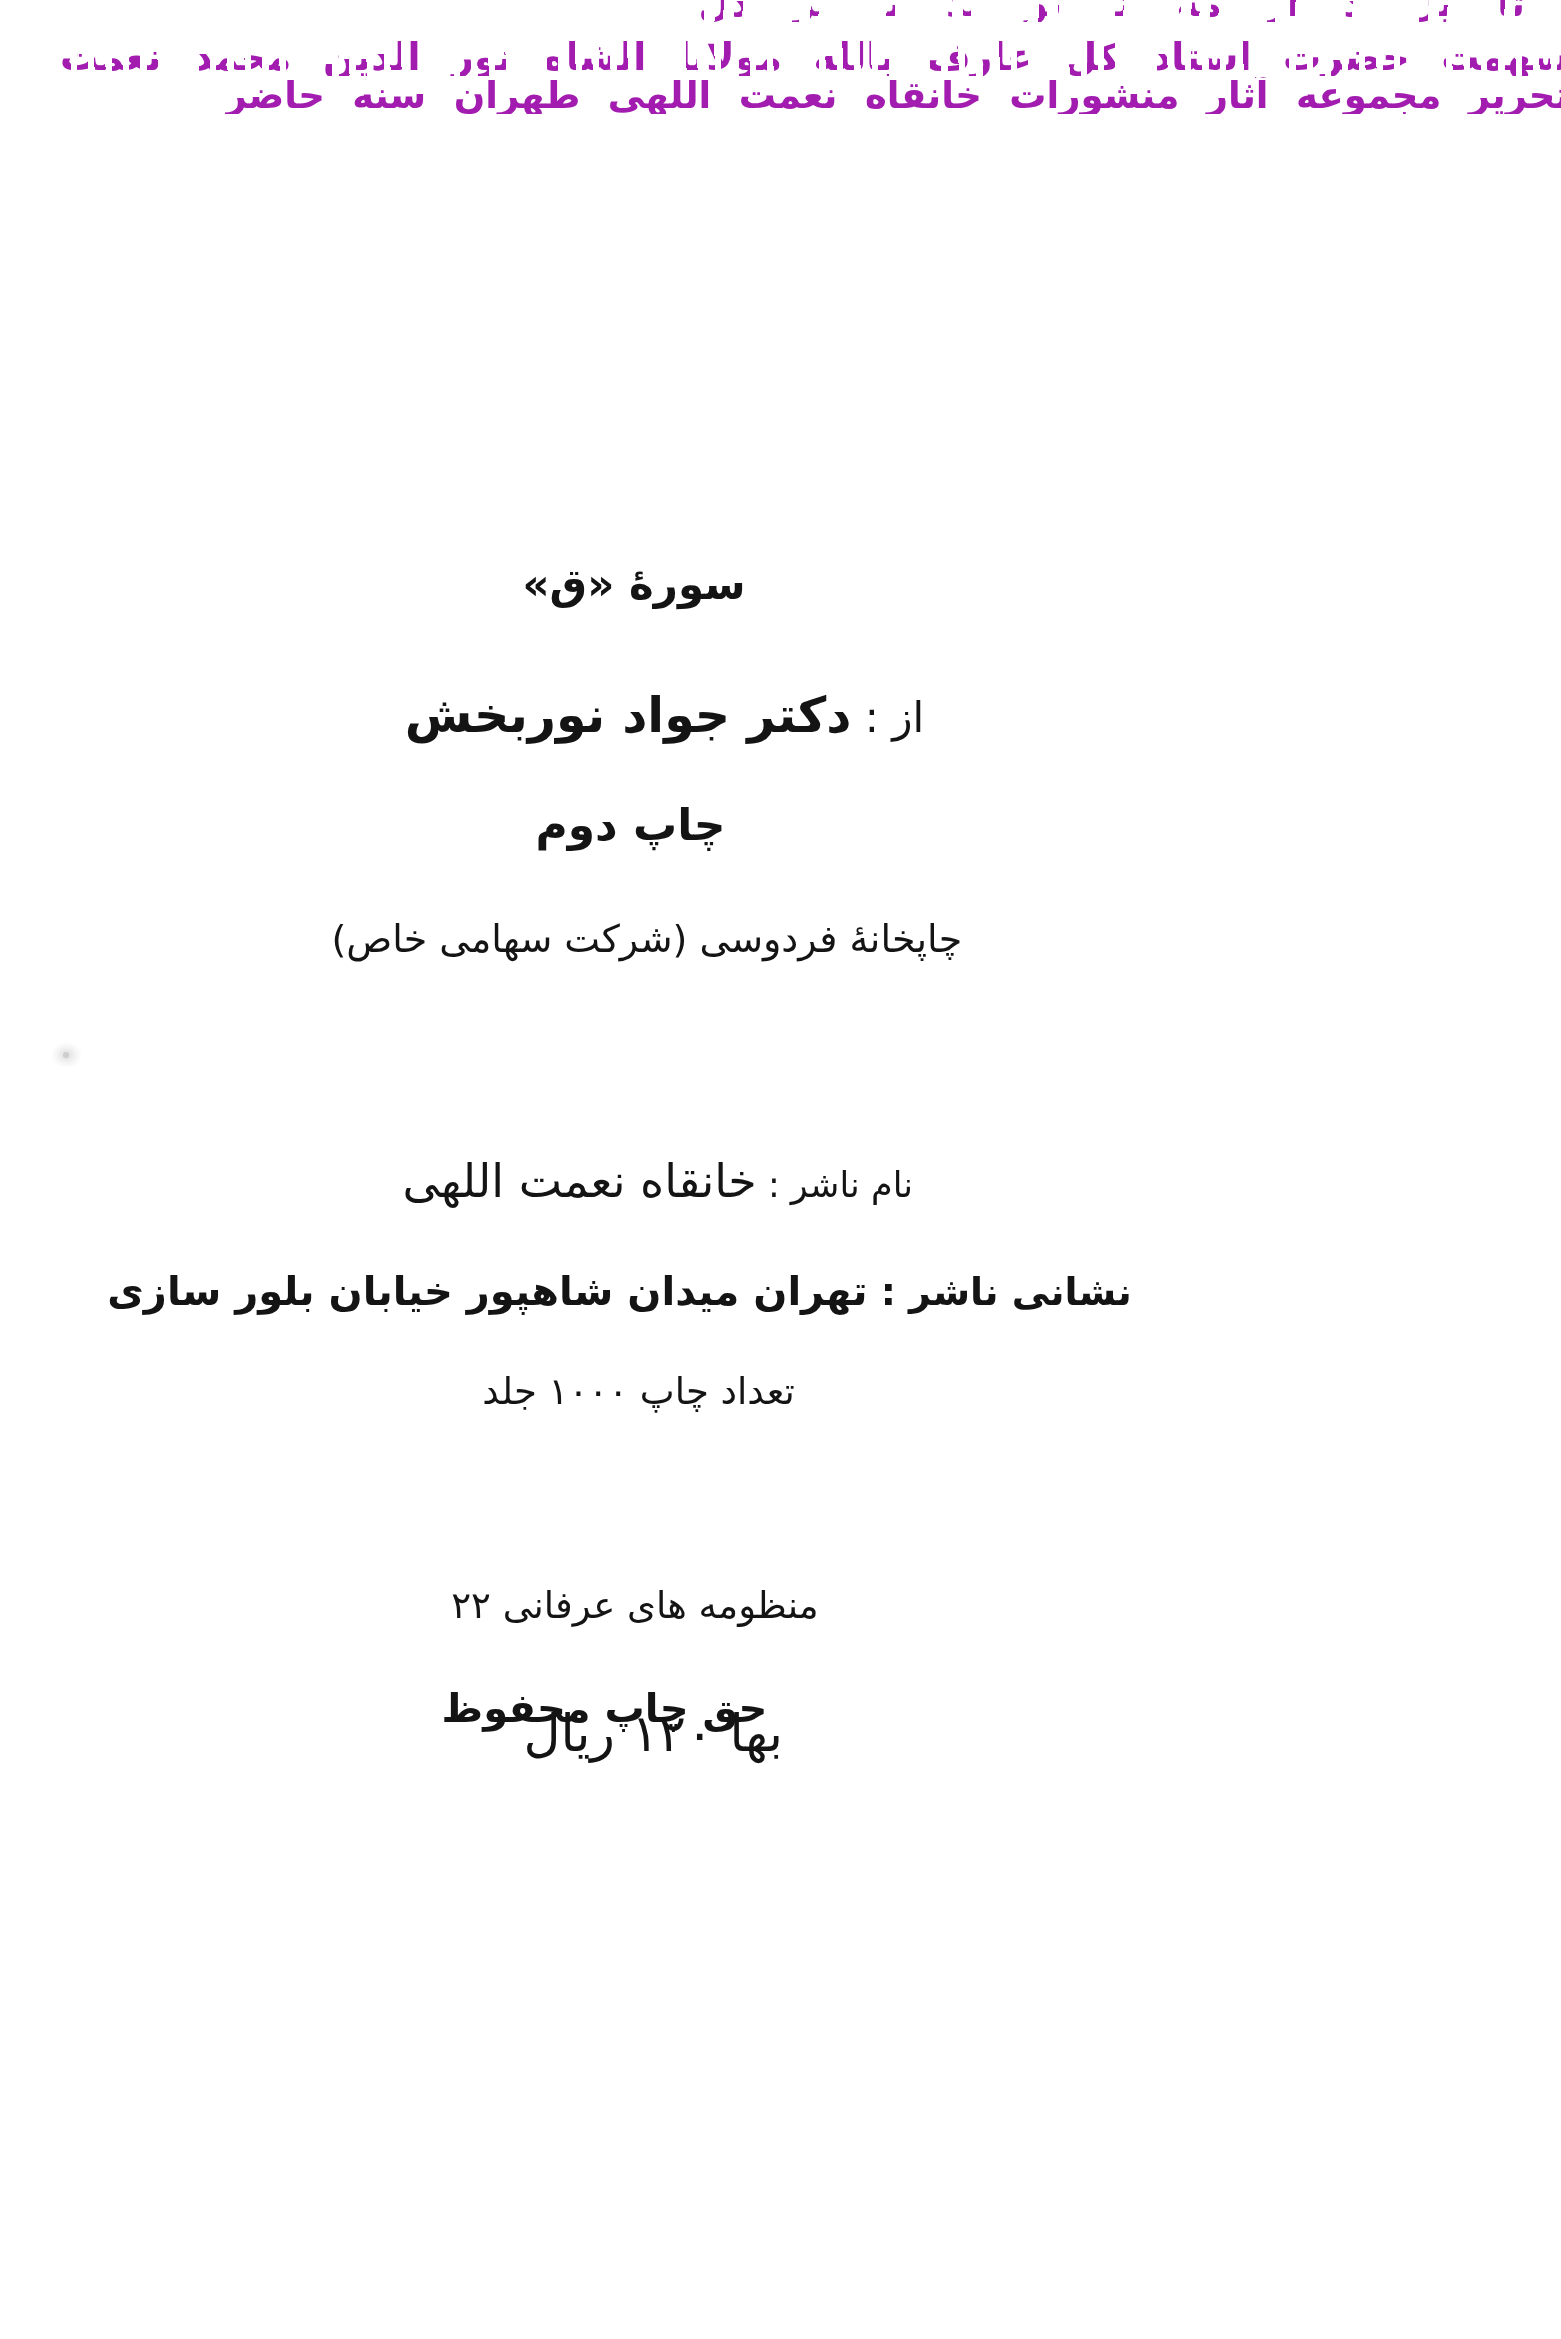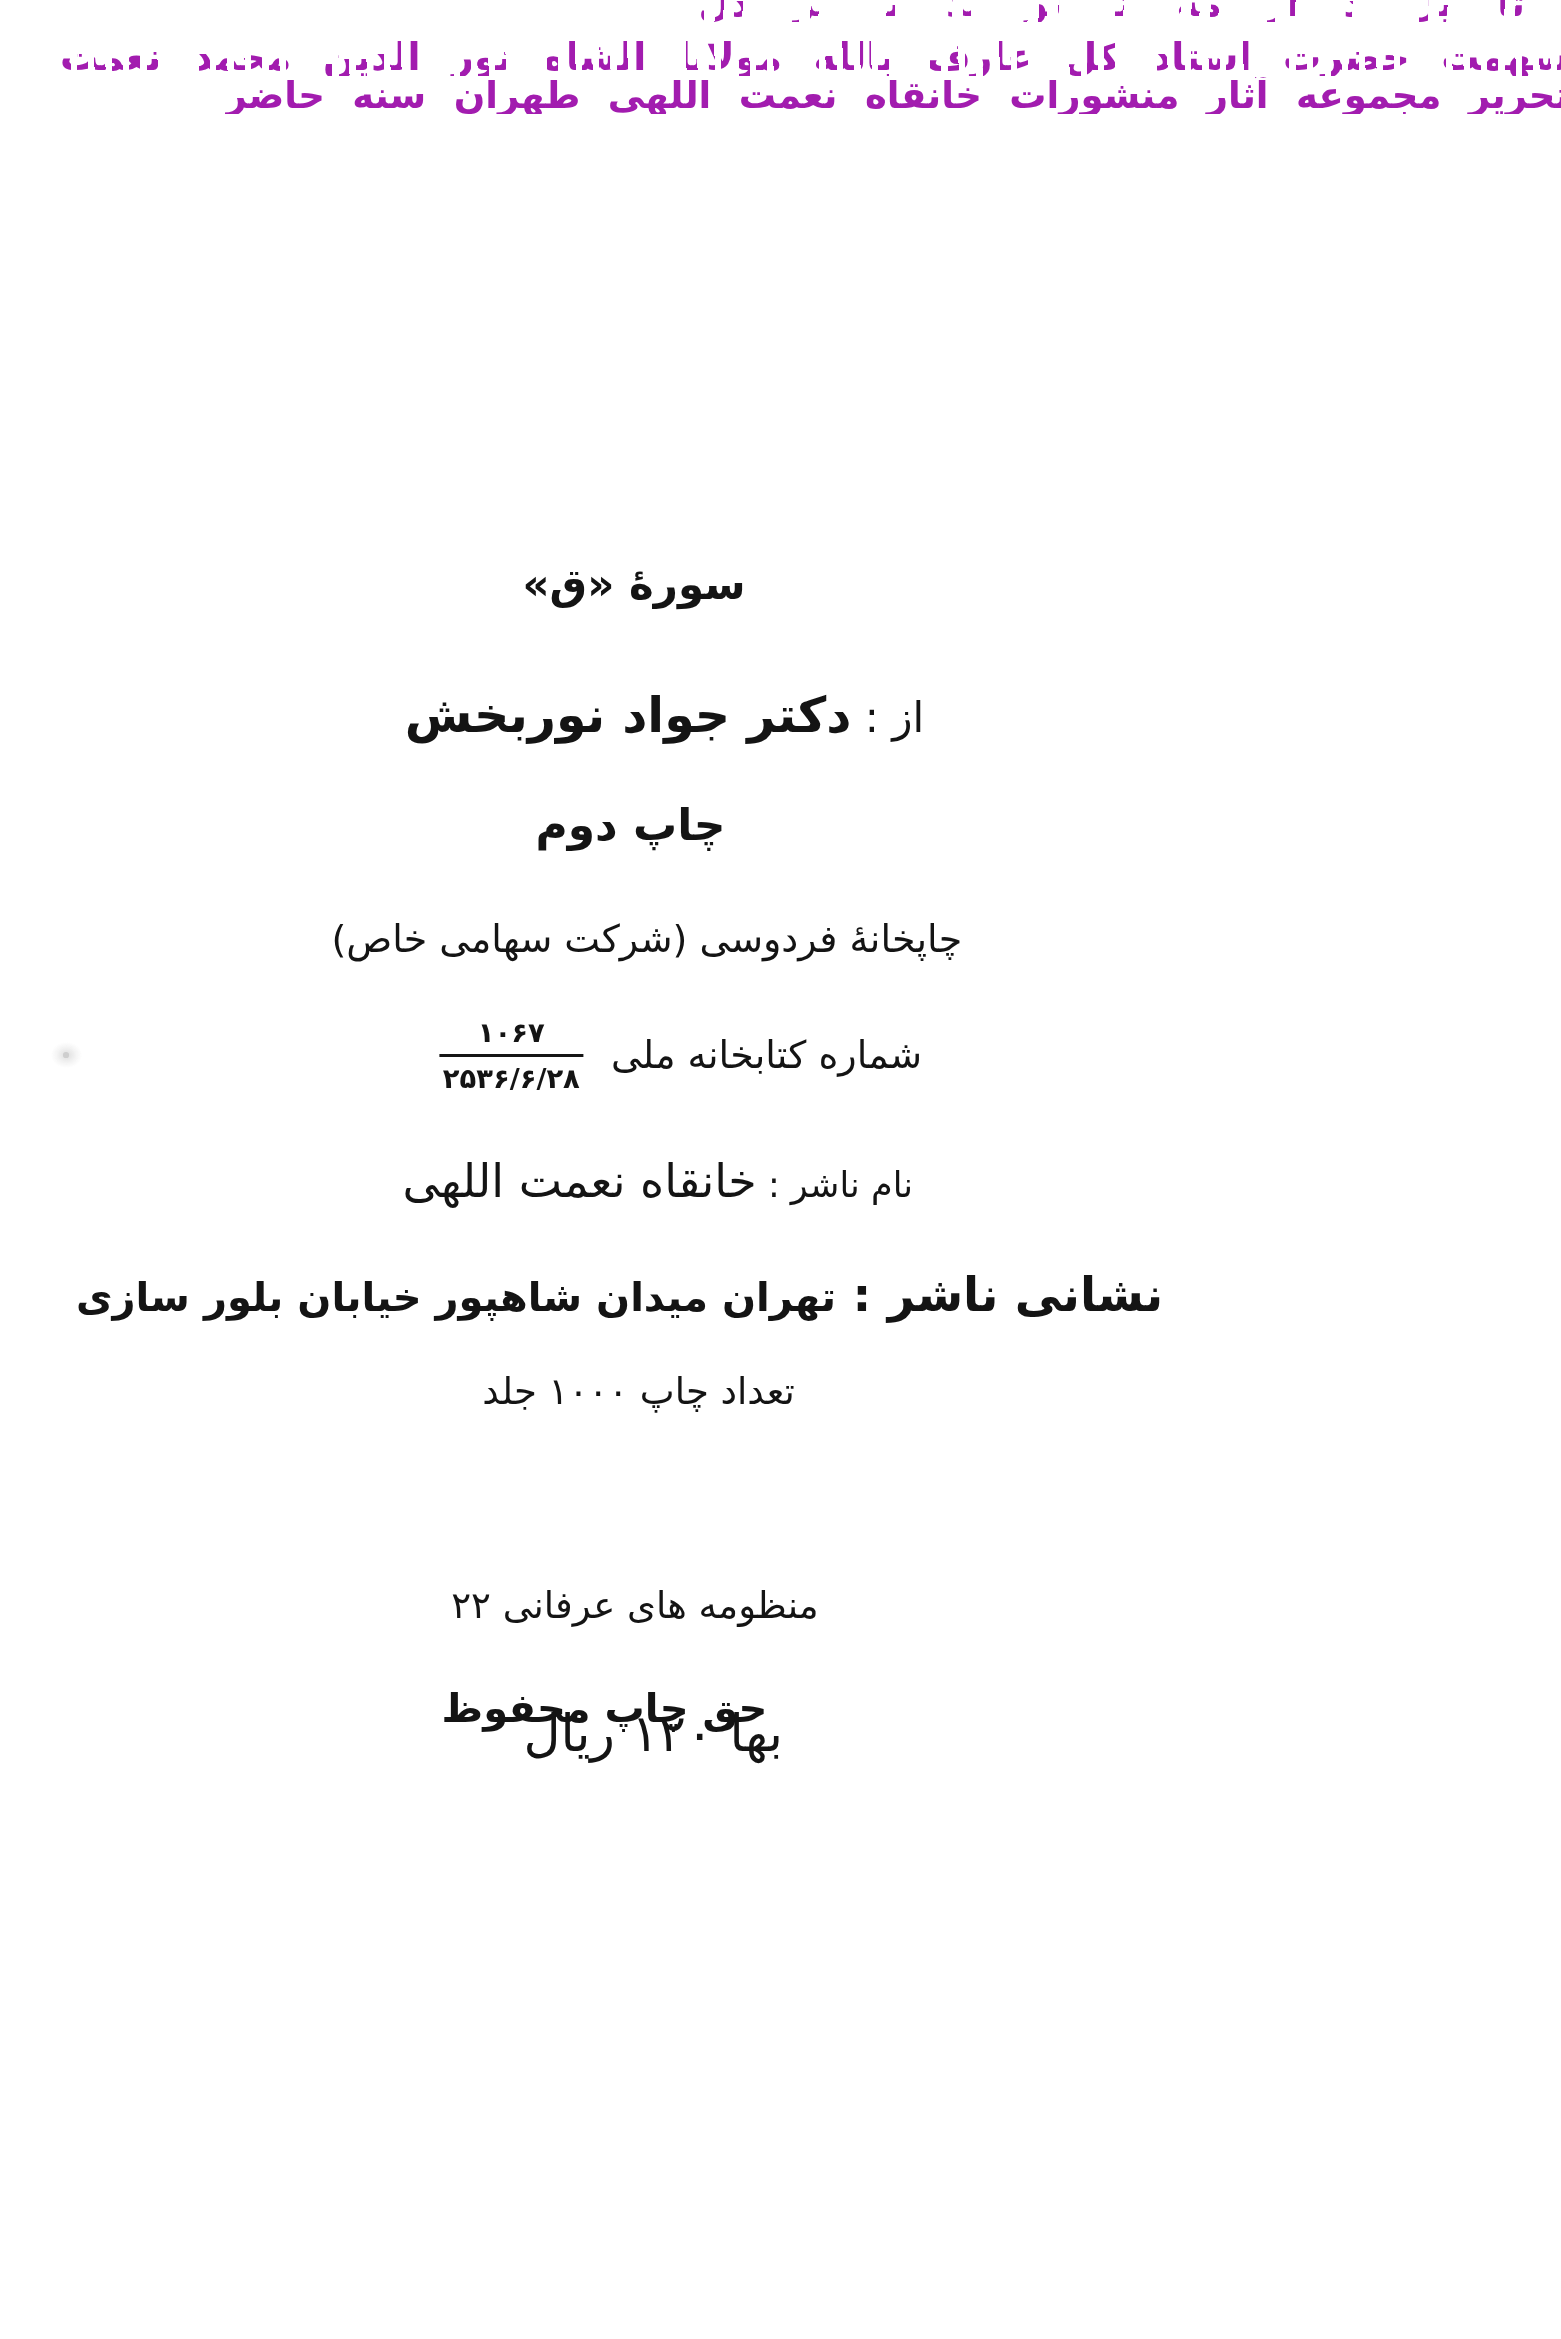--- a/index.html
+++ b/index.html
@@ -64,21 +64,21 @@
   .l-edition {top:797px;font-size:44px;font-weight:bold;transform:translateX(-9.1px);}
   .l-printer {top:916px;font-size:38px;transform:translateX(7.3px);}
   .l-natlib  {top:1001px;height:110px;font-size:38px;transform:translateX(27.4px);
               display:flex;align-items:center;justify-content:center;}
   .frac{display:inline-block;vertical-align:middle;margin:0 27.4px;text-align:center;line-height:1;}
   .frac .num{font-size:27.4px;font-weight:bold;padding:0 37px 7.3px;letter-spacing:1.8px;}
   .frac .den{font-size:27.4px;font-weight:bold;border-top:3.7px solid #161616;padding:8.2px 3.7px 0;letter-spacing:0.9px;}
   .l-publisher{top:1153px;font-size:35px;transform:translateX(18.3px);}
   .l-publisher .val{font-size:46px;font-weight:normal;}
   .l-address {top:1266px;font-size:40px;font-weight:bold;transform:translateX(-20px);}
-  .l-address .lbl{font-size:47px;}
+  .l-address .lbl{font-size:38px;}
   .l-printrun{top:1369px;font-size:37px;transform:translateX(-0.9px);}
   .l-serial  {top:1478px;font-size:37px;}
   .l-series  {top:1583px;font-size:37px;transform:translateX(-4.6px);}
   .l-copy    {top:1683px;font-size:40px;font-weight:bold;transform:translateX(-35px);}
   .l-price   {top:1702px;font-size:51px;font-weight:normal;transform:translateX(13.7px);letter-spacing:1.8px;}
 </style>
 </head>
 <body>
 
 <div class="page">
@@ -94,27 +94,20 @@
   <div class="line l-surah">سورهٔ «ق»</div>
 
   <div class="line l-author">
     <span class="lbl">از : </span><span class="val">دکتر جواد نوربخش</span>
   </div>
 
   <div class="line l-edition">چاپ دوم</div>
 
   <div class="line l-printer">چاپخانهٔ فردوسی (شرکت سهامی خاص)</div>
 
-  <div class="line l-natlib">
-    <span class="lbl">شماره کتابخانه ملی</span>
-    <span class="frac">
-      <div class="num">۱۰۶۷</div>
-      <div class="den">۲۵۳۶/۶/۲۸</div>
-    </span>
-  </div>
 
   <div class="line l-publisher">
     <span class="lbl">نام ناشر : </span><span class="val">خانقاه نعمت اللهی</span>
   </div>
 
   <div class="line l-address">
     <span class="lbl">نشانی ناشر : </span><span class="val">تهران میدان شاهپور خیابان بلور سازی</span>
   </div>
 
   <div class="line l-printrun">تعداد چاپ ۱۰۰۰ جلد</div>

